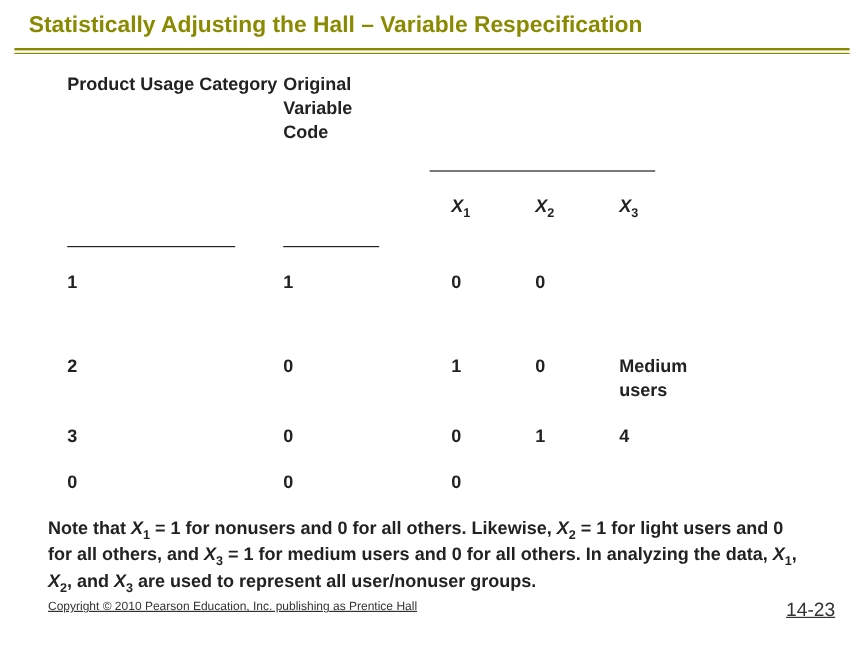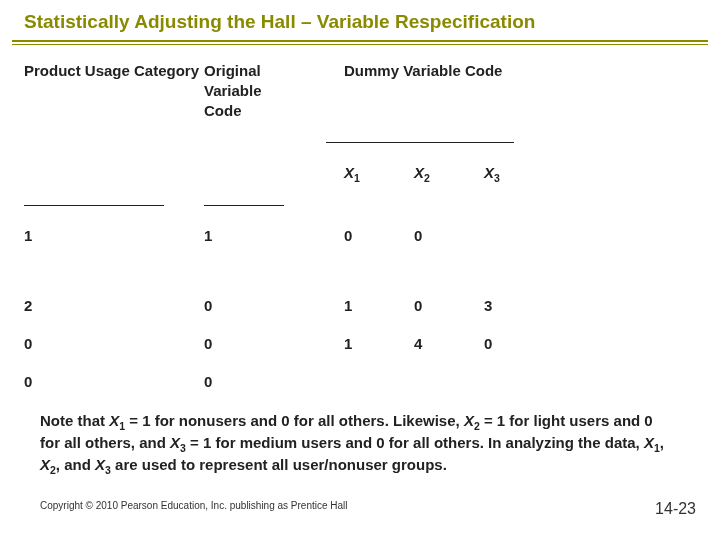--- a/index.html
+++ b/index.html
@@ -29,20 +29,21 @@
   .content {
     padding: 16px 24px 0 24px;
     font-size: 15px;
     font-weight: bold;
     color: #222;
   }
   .grid {
     display: grid;
     grid-template-columns: 180px 140px 70px 70px 70px;
     row-gap: 18px;
+    margin-left: 32px;
   }
   .head-product { grid-column: 1; }
   .head-original { grid-column: 2; }
   .head-dummy {
     grid-column: 3 / span 3;
     text-align: left;
     padding-left: 0;
   }
   .dummy-underline {
     grid-column: 3 / span 3;
@@ -71,40 +72,40 @@
     color: #222;
   }
   .footer {
     position: absolute;
     bottom: 22px;
     left: 40px;
     right: 24px;
     display: flex;
     justify-content: space-between;
     color: #333;
+    text-decoration: underline;
   }
   .copyright { font-size: 10px; font-family: Arial, sans-serif; }
   .pagenum { font-size: 16px; font-family: Arial, sans-serif; }
 </style>
 </head>
 <body>
 
 <div class="title-block">
   <div class="title">Statistically Adjusting the Hall – Variable Respecification</div>
 </div>
 <div class="rule"></div>
 
 <div class="content">
   <div class="grid">
 
     <div class="cell head-product" style="white-space:pre-line;">Product Usage Category</div>
     <div class="cell head-original" style="white-space:pre-line;">Original
 Variable
 Code</div>
-    <div class="cell head-dummy">Dummy  Variable  Code</div>
 
     <div style="grid-column:1"></div>
     <div style="grid-column:2"></div>
     <div class="dummy-underline"></div>
 
     <div style="grid-column:1"></div>
     <div style="grid-column:2"></div>
     <div class="cell"><span class="ital">X</span><span class="sub">1</span></div>
     <div class="cell"><span class="ital">X</span><span class="sub">2</span></div>
     <div class="cell"><span class="ital">X</span><span class="sub">3</span></div>
@@ -118,20 +119,21 @@
     <div class="cell">0</div>
     <div class="cell">0</div>
 
     <div class="spacer-row"></div>
 
     <div class="cell">2</div>
     <div class="cell">0</div>
     <div class="cell">1</div>
     <div class="cell">0</div>
 
+    <div class="cell">Medium users</div>
     <div class="cell">3</div>
     <div class="cell">0</div>
     <div class="cell">0</div>
     <div class="cell">1</div>
 
     <div class="cell">4</div>
     <div class="cell">0</div>
     <div class="cell">0</div>
     <div class="cell">0</div>
 

